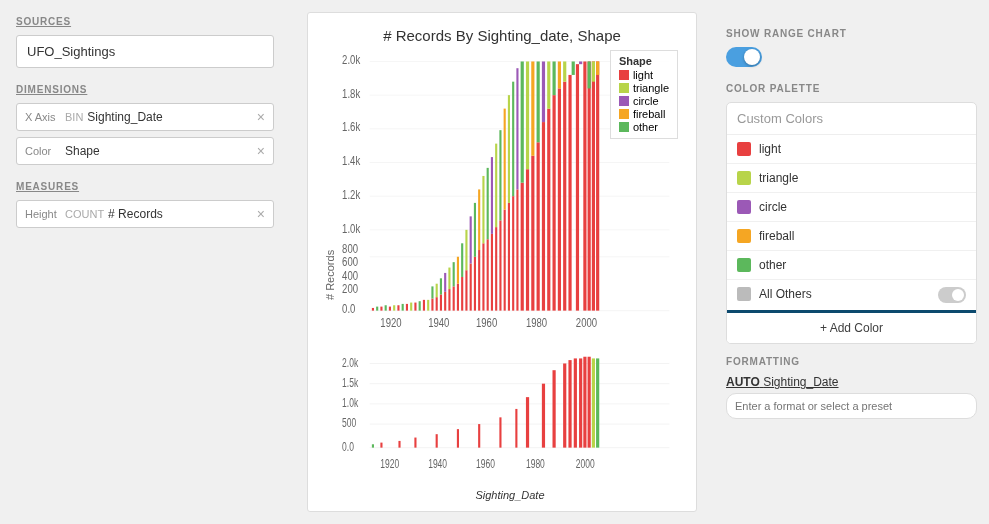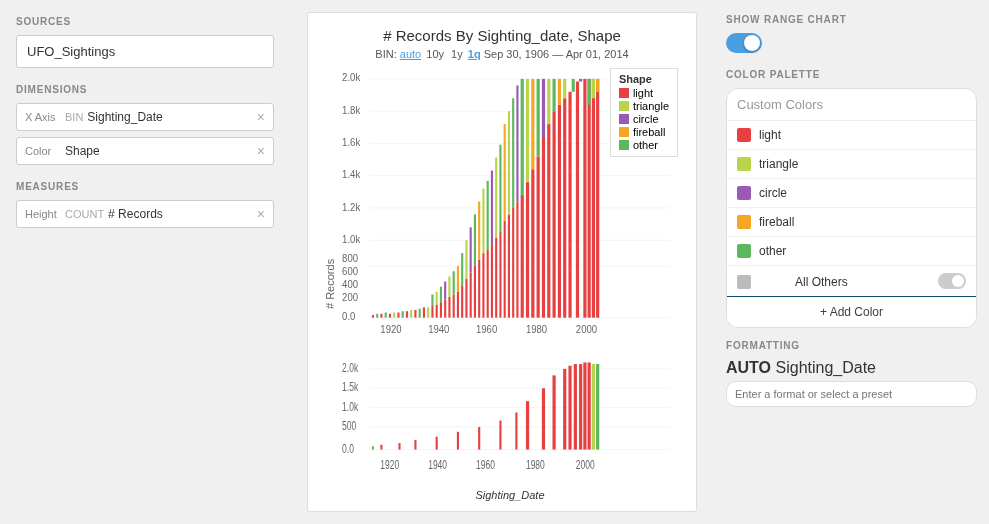--- a/index.html
+++ b/index.html
@@ -19,20 +19,21 @@
       background: #f0f0f0;
       padding: 16px;
       flex-shrink: 0;
     }
     .section-label {
       font-size: 10px;
       color: #888;
       letter-spacing: 0.08em;
       font-weight: bold;
       margin-bottom: 8px;
+      text-decoration: underline;
     }
     .source-box {
       background: white;
       border: 1px solid #ccc;
       border-radius: 3px;
       padding: 8px 10px;
       font-size: 13px;
       color: #333;
       margin-bottom: 16px;
     }
@@ -169,21 +170,21 @@
       width: 10px;
       height: 10px;
       margin-right: 4px;
       flex-shrink: 0;
     }
 
     
     .right-panel {
       width: 275px;
       background: #f0f0f0;
-      padding: 14px 12px;
+      padding: 28px 12px;
       flex-shrink: 0;
       overflow-y: auto;
     }
     .right-section-label {
       font-size: 10px;
       color: #888;
       letter-spacing: 0.08em;
       font-weight: bold;
       margin-bottom: 8px;
     }
@@ -213,21 +214,21 @@
       box-shadow: 0 1px 3px rgba(0,0,0,0.3);
     }
 
     
     .color-palette-section {
       margin-bottom: 12px;
     }
     .color-palette-box {
       background: white;
       border: 1px solid #ddd;
-      border-radius: 12px;
+      border-radius: 5px;
       overflow: hidden;
     }
     .custom-colors-header {
       padding: 8px 10px;
       font-size: 13px;
       color: #999;
       border-bottom: 1px solid #eee;
     }
     .color-item {
       display: flex;
@@ -240,24 +241,23 @@
     .color-swatch {
       width: 14px;
       height: 14px;
       border-radius: 2px;
       margin-right: 8px;
       flex-shrink: 0;
     }
     .color-item-name { flex: 1; }
     .all-others-row {
       display: flex;
-      align-items: flex-end;
+      align-items: flex-start;
       padding: 7px 10px;
-      border-bottom: 1px solid #0c4a6e;
-      gap: 36px;
+      border-bottom: 3px solid #0c4a6e;
     }
     .all-others-swatch {
       width: 14px;
       height: 14px;
       background: #bbb;
       border-radius: 2px;
       margin-right: 8px;
     }
     .all-others-label {
       flex: 1;
@@ -295,23 +295,24 @@
     .formatting-section { margin-top: 4px; }
     .dim-date-label {
       font-size: 10px;
       color: #888;
       letter-spacing: 0.08em;
       font-weight: bold;
       margin-bottom: 4px;
       margin-top: 8px;
     }
     .auto-row {
-      font-size: 16px;
+      font-size: 12px;
       color: #333;
       margin-bottom: 4px;
+      text-decoration: underline;
     }
     .format-input {
       width: 100%;
       border: 1px solid #ddd;
       border-radius: 10px;
       padding: 6px 8px;
       font-size: 11px;
       color: #aaa;
       background: white;
     }
@@ -345,28 +346,20 @@
       <span class="bin-label">COUNT</span>
       <span class="field-name"># Records</span>
       <span class="remove-icon">×</span>
     </div>
   </div>
 </div>
 
 <div class="center-panel">
   <div class="chart-container">
     <div class="chart-title"># Records By Sighting_date, Shape</div>
-    <div class="chart-bin-row">
-      <span>BIN:</span>
-      <span class="bin-auto"> auto</span>
-      <span class="bin-opt"> 10y</span>
-      <span class="bin-opt"> 1y</span>
-      <span class="bin-active"> 1q</span>
-      <span> Sep 30, 1906 — Apr 01, 2014</span>
-    </div>
     <div class="chart-area">
       <div class="y-axis-label"># Records</div>
       <div class="chart-main">
 
         <div class="main-chart" style="position:relative;">
           <svg class="chart-svg" viewBox="0 0 320 220" preserveAspectRatio="none">
 
             <text x="2" y="12" font-size="9" fill="#666">2.0k</text>
             <text x="2" y="37" font-size="9" fill="#666">1.8k</text>
             <text x="2" y="62" font-size="9" fill="#666">1.6k</text>

